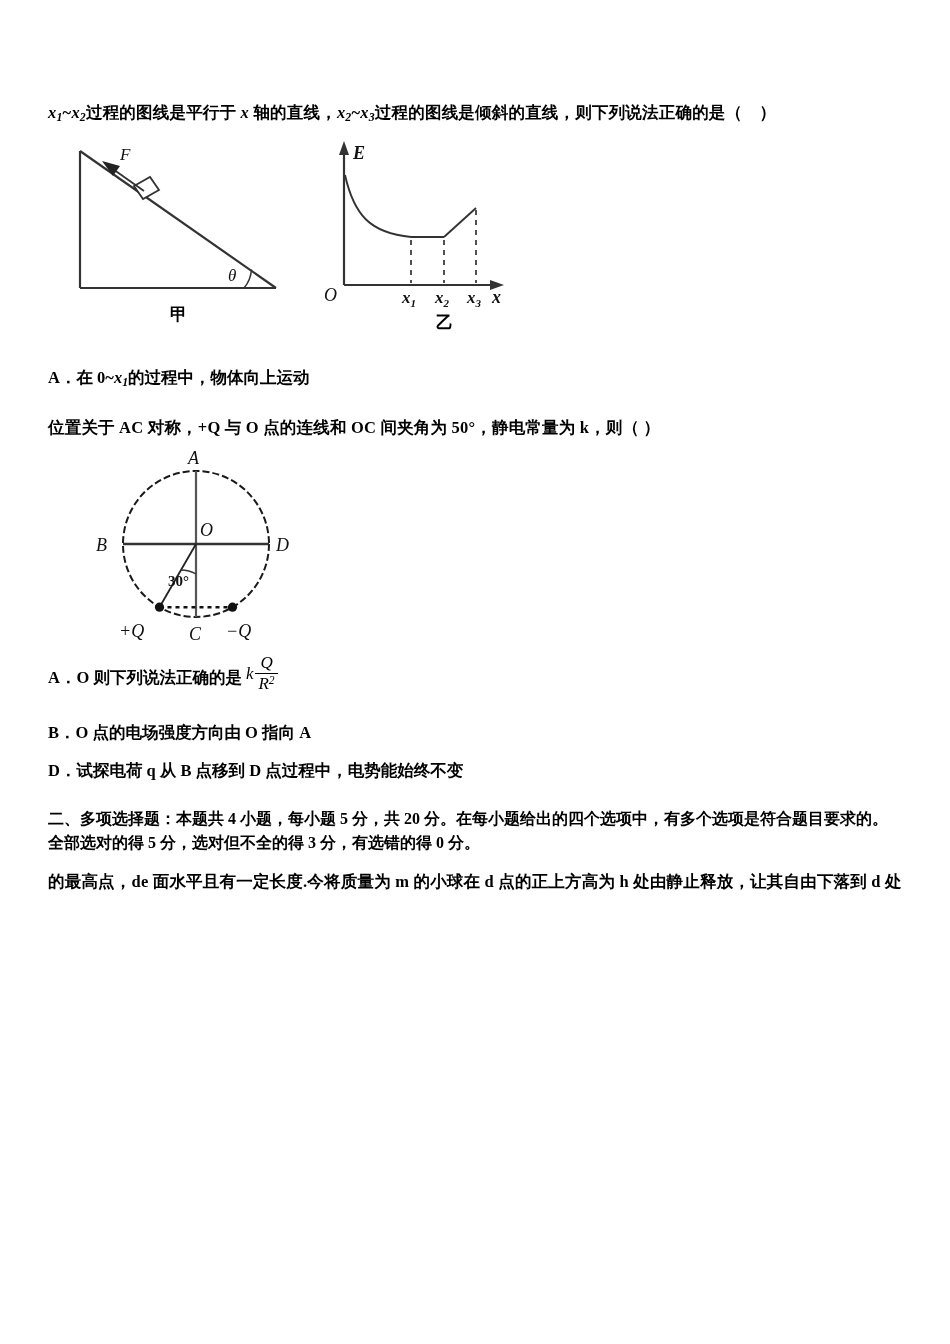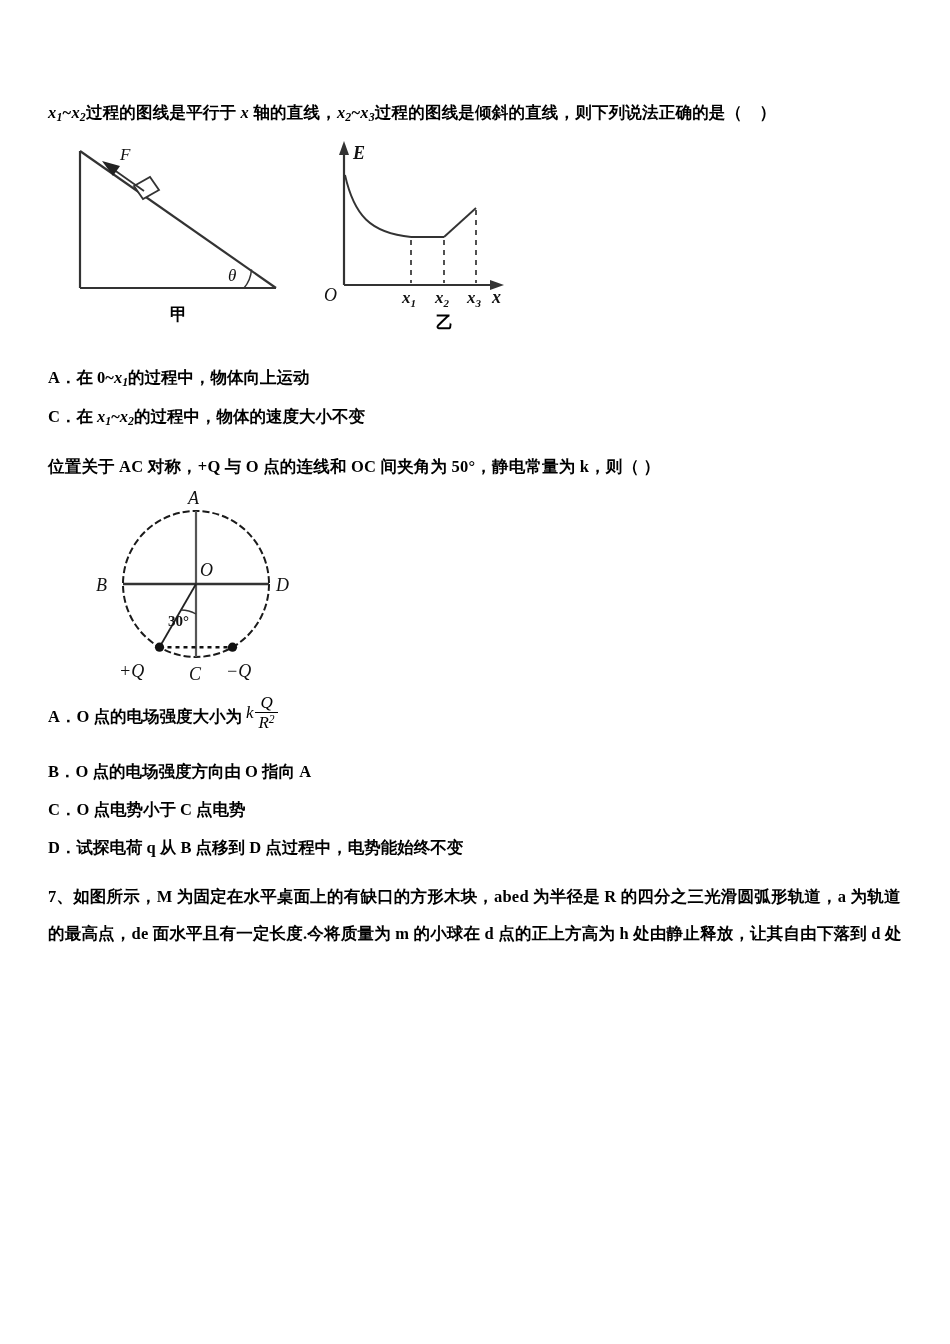--- a/index.html
+++ b/index.html
@@ -169,25 +169,20 @@
 
     <div class="gap-a"></div>
 
     <div class="opt-row">
       <p class="opt">
         <span>A．</span><span>在 0~</span><i class="v">x</i><span class="sub">1</span><span>的过程中，物体向上运动</span>
       </p>
     </div>
 
 
-    <div class="opt-row">
-      <p class="opt">
-        <span>C．</span><span>在 </span><i class="v">x</i><span class="sub">1</span><span>~</span><i class="v">x</i><span class="sub">2</span><span>的过程中，物体的速度大小不变</span>
-      </p>
-    </div>
 
 
     <div class="gap-c"></div>
 
     <p class="qline" style="margin-bottom:4px;">位置关于 AC 对称，+Q 与 O 点的连线和 OC 间夹角为 50°，静电常量为 k，则（    ）</p>
 
     <div class="figcircle">
       <svg class="fig-circ-svg" width="290" height="210" viewBox="0 0 290 210">
 
         <circle cx="120" cy="100" r="73" fill="none" stroke="#1a1a1a" stroke-width="2" stroke-dasharray="7,3"></circle>
@@ -212,42 +207,40 @@
         <text x="124" y="92" font-size="18" font-style="italic" fill="#111">O</text>
         <text x="92" y="142" font-size="15" font-weight="bold" fill="#111">30°</text>
         <text x="43" y="193" font-size="18" font-style="italic" fill="#111">+Q</text>
         <text x="150" y="193" font-size="18" font-style="italic" fill="#111">−Q</text>
       </svg>
     </div>
 
     <div class="opt-row" style="margin-top:4px; margin-bottom:24px;">
       <div class="frac-line">
         <span>A．</span>
-        <span>O 点的电场强度大小为</span>
+        <span>O 则下列说法正确的是</span>
         <span class="frac">
           <span class="k">k</span>
           <span class="stack">
             <span class="num">Q</span>
             <span class="bar"></span>
             <span class="den"><span>R</span><span class="sup">2</span></span>
           </span>
         </span>
       </div>
     </div>
 
     <div class="opt-row">
       <p class="opt"><span>B．</span><span>O 点的电场强度方向由 O 指向 A</span></p>
     </div>
     <div class="opt-row">
-      <p class="opt"><span>C．</span><span>O 点电势小于 C 点电势</span></p>
-    </div>
-    <div class="opt-row">
       <p class="opt"><span>D．</span><span>试探电荷 q 从 B 点移到 D 点过程中，电势能始终不变</span></p>
     </div>
 
     <div class="gap-c"></div>
 
-
-    <p class="qline" style="margin-bottom:12px;">7、如图所示，M 为固定在水平桌面上的有缺口的方形木块，abed 为半径是 R 的四分之三光滑圆弧形轨道，a 为轨道</p>
+    <p class="sec-head">二、多项选择题：本题共 4 小题，每小题 5 分，共 20 分。在每小题给出的四个选项中，有多个选项是符合题目要求的。</p>
+    <p class="sec-head" style="margin-bottom:14px;">全部选对的得 5 分，选对但不全的得 3 分，有选错的得 0 分。</p>
+
     <p class="qline" style="margin-bottom:12px;">的最高点，de 面水平且有一定长度.今将质量为 m 的小球在 d 点的正上方高为 h 处由静止释放，让其自由下落到 d 处</p>
 
   </div>
 </div>
 
 </body></html>

